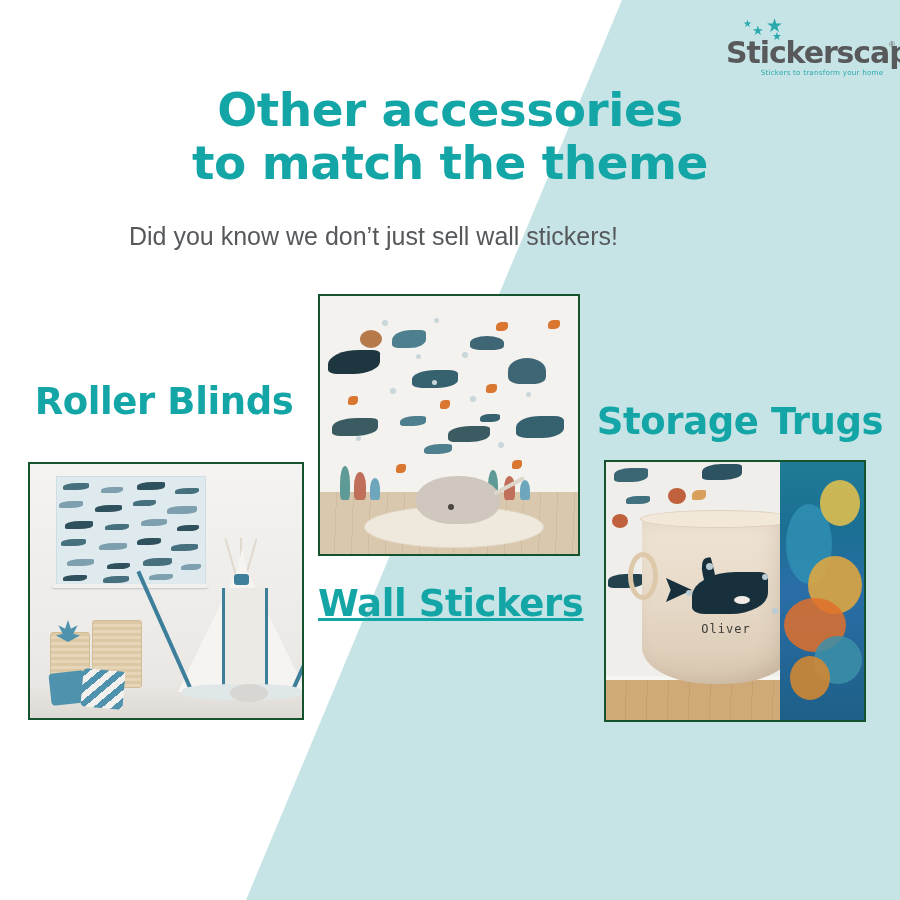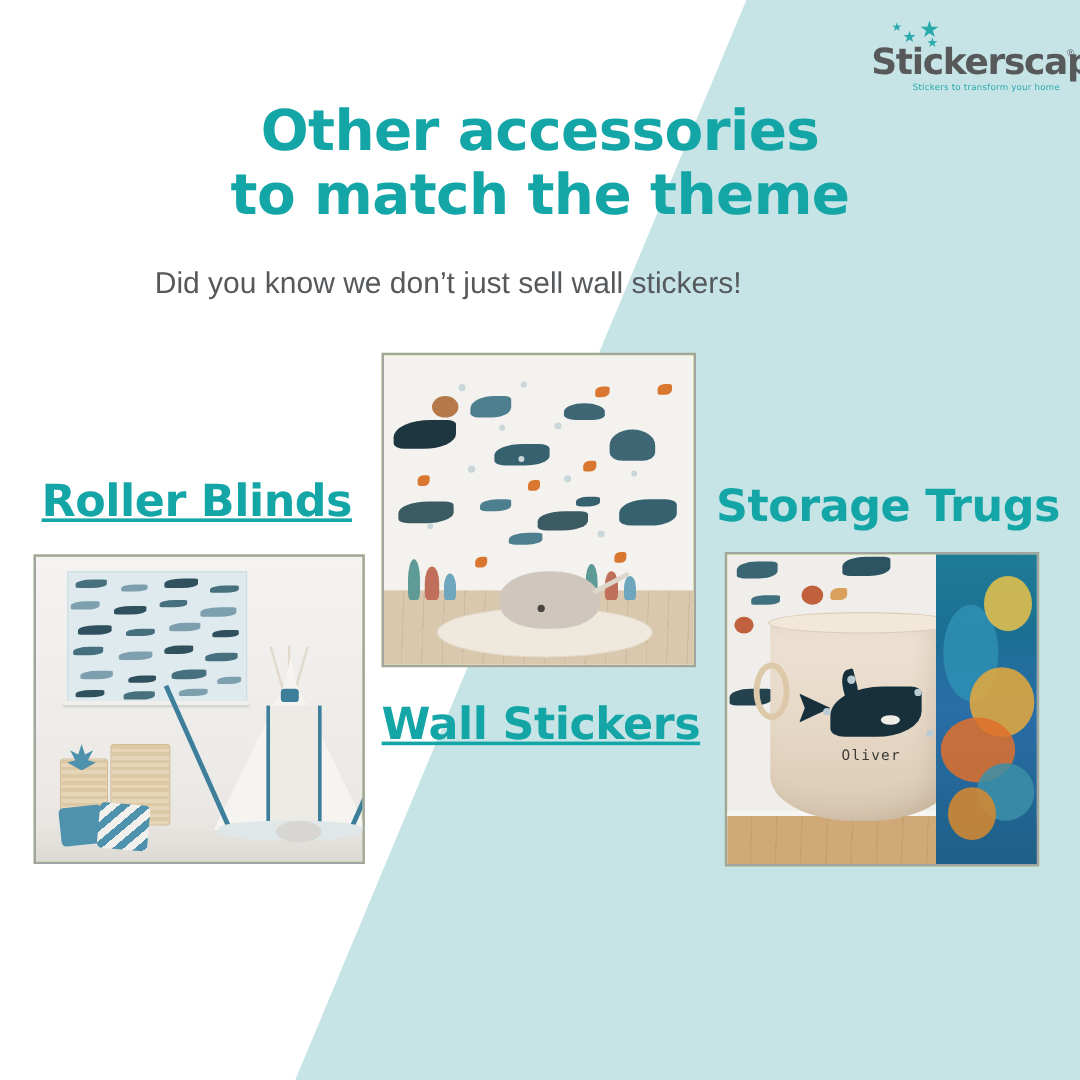--- a/index.html
+++ b/index.html
@@ -54,28 +54,28 @@
     font-size:25px;font-weight:normal;
   }
 
   
   .prod-label{
     position:absolute;z-index:5;color:#14a5a6;
     font-family:"DejaVu Sans", sans-serif;
     font-weight:bold;font-size:37px;letter-spacing:-0.4px;
     white-space:nowrap;text-align:center;
   }
-  .lbl-blinds{left:0px;top:396px;width:328px;text-decoration:underline;}
+  .lbl-blinds{left:0px;top:380px;width:328px;}
   .lbl-trugs{left:580px;top:400px;width:320px;}
   .lbl-stickers{left:318px;top:582px;width:262px;text-decoration:underline;}
 
   
   .photo{
     position:absolute;z-index:4;overflow:hidden;
-    border:2px solid #a3a3a3;background:#bef264;
+    border:2px solid #14532d;background:#fca5a5;
   }
   #photo-blinds{left:28px;top:462px;width:272px;height:254px;}
   #photo-stickers{left:318px;top:294px;width:258px;height:258px;}
   #photo-trugs{left:604px;top:460px;width:258px;height:258px;}
 
   .scene{position:absolute;inset:0;overflow:hidden;}
 
   
   .rb-wall{position:absolute;inset:0;background:linear-gradient(180deg,#f4f3f1 0%,#eceae7 72%,#e6e3df 100%);}
   .rb-floor{position:absolute;left:0;bottom:0;width:100%;height:30px;background:linear-gradient(180deg,#e8e5e1,#ddd9d4);}

